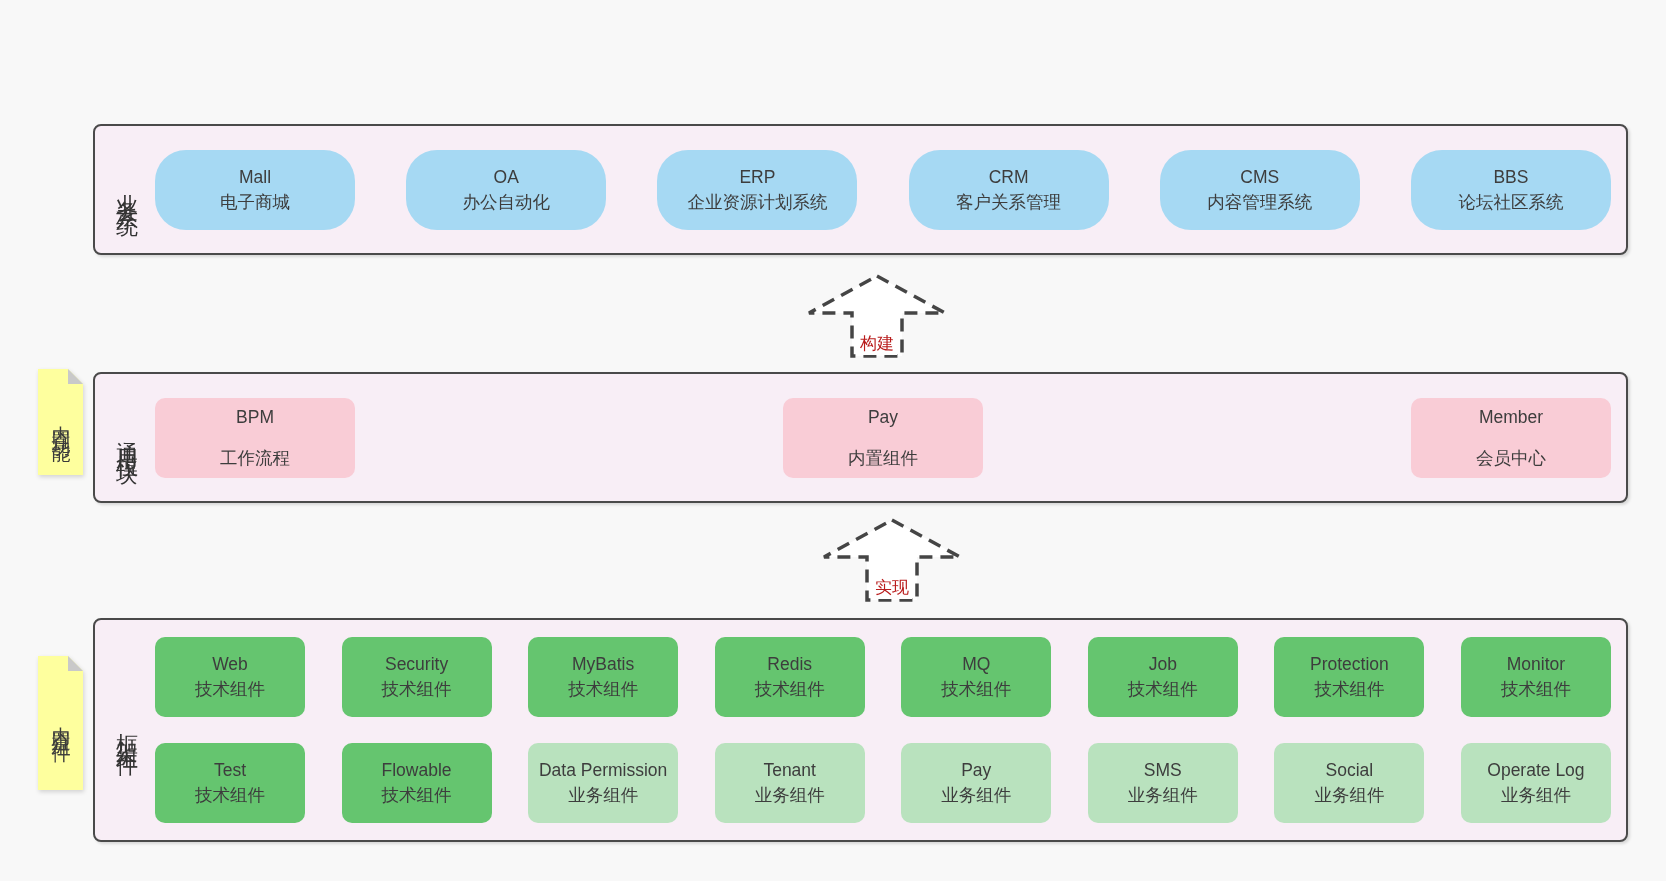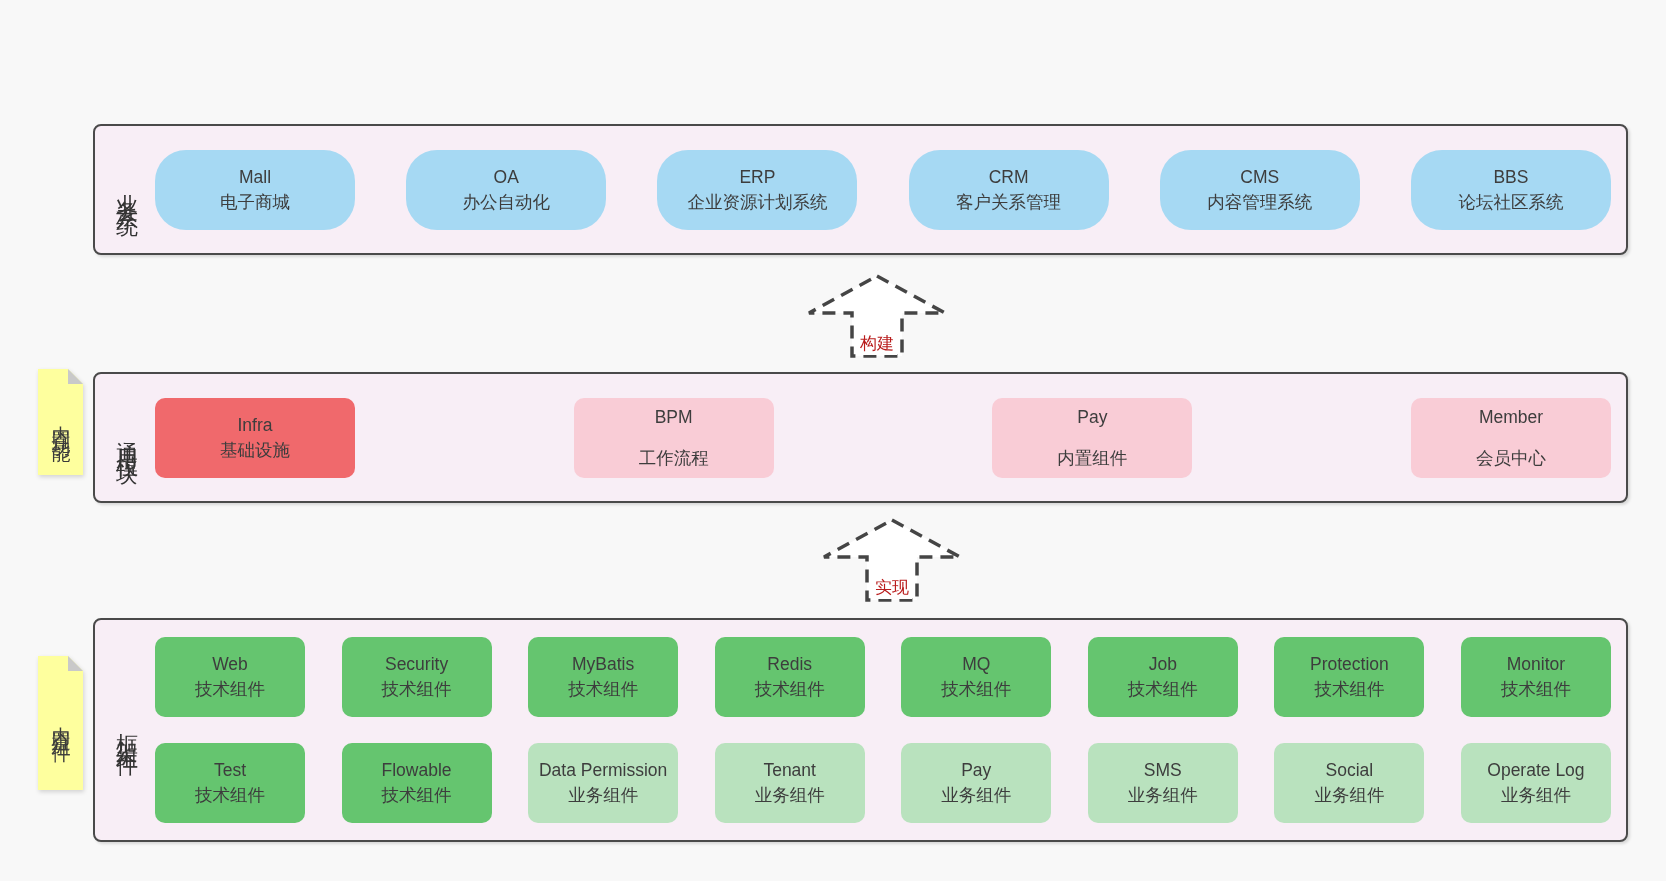--- a/index.html
+++ b/index.html
@@ -143,24 +143,20 @@
     <div class="note-text">
       <span class="v-text">内置功能</span>
     </div>
   </div>
   <section class="layer" id="layer-modules">
     <div class="layer-label">
       <span class="v-text">通用模块</span>
     </div>
     <div class="box-area">
         <div class="box-row">
-          <div class="box red wide">
-            <div class="box-name">Infra</div>
-            <div class="box-desc">基础设施</div>
-          </div>
           <div class="box pink wide">
             <div class="box-name">BPM</div>
             <div class="box-desc">工作流程</div>
           </div>
           <div class="box pink wide">
             <div class="box-name">Pay</div>
             <div class="box-desc">内置组件</div>
           </div>
           <div class="box pink wide">
             <div class="box-name">Member</div>

